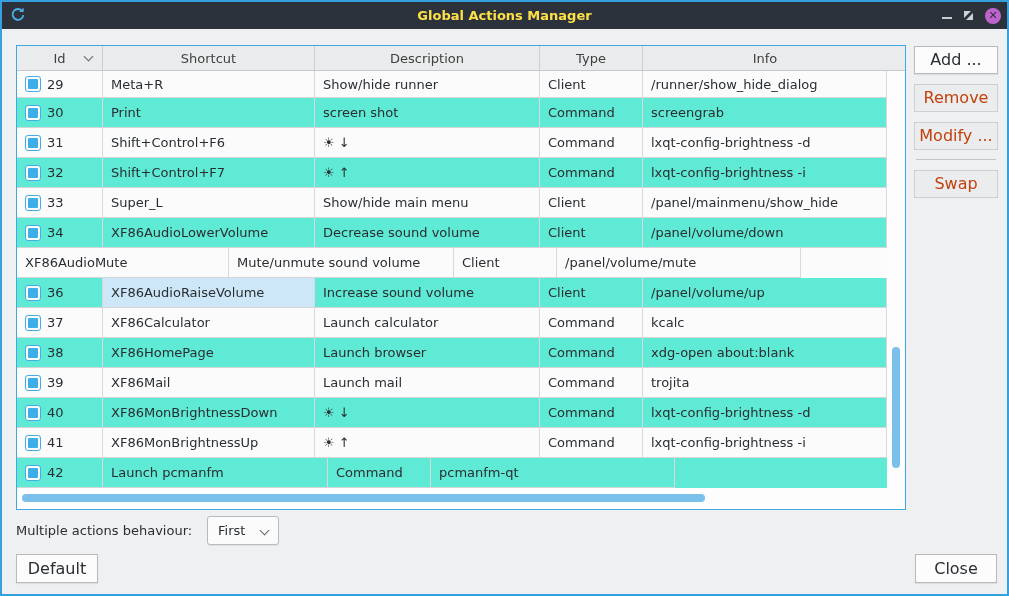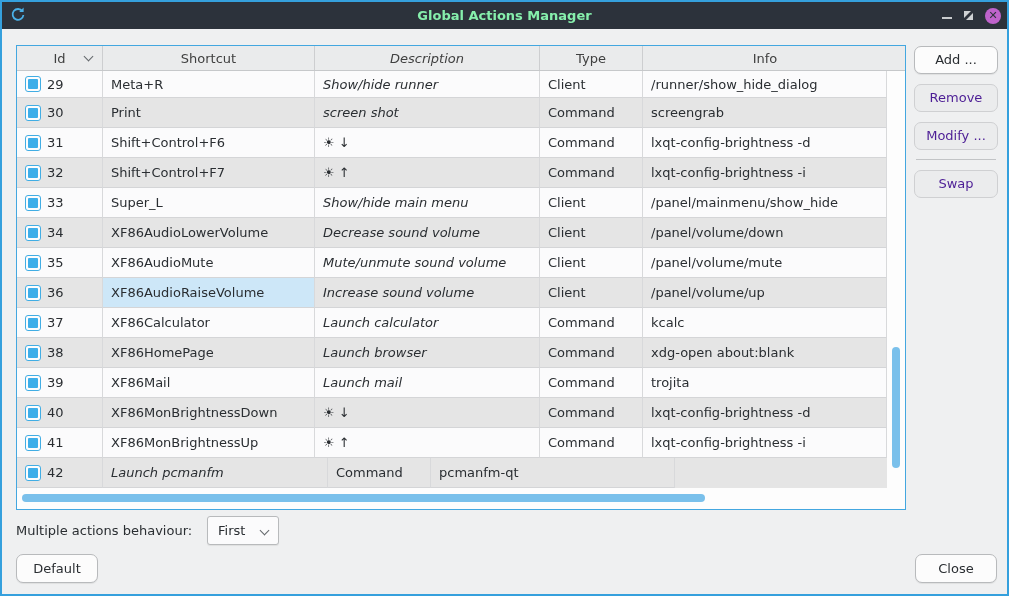--- a/index.html
+++ b/index.html
@@ -6,65 +6,65 @@
   html,body { width:1009px; height:596px; }
   body { font-family:"DejaVu Sans","Liberation Sans",sans-serif; font-size:13px; color:#2a2e32; }
 
   .window { position:relative; width:1009px; height:596px; background:#eff0f1;
             border:2px solid #35a0dd; overflow:hidden; }
 
   
   .titlebar { position:absolute; left:0; top:0; right:0; height:27px; background:#2c323b;
               display:flex; align-items:center; }
   .win-icon { position:absolute; left:7px; top:4px; width:18px; height:18px; }
-  .win-title { width:100%; text-align:center; color:#86efac; font-weight:bold; font-size:13px; }
+  .win-title { width:100%; text-align:center; color:#fde047; font-weight:bold; font-size:13px; }
   .win-controls { position:absolute; right:6px; top:0; height:27px; display:flex; align-items:center; gap:10px; }
   .btn-min { width:10px; height:2px; background:#c9ccce; margin-top:4px; }
   .btn-restore svg { display:block; }
   .btn-close { width:16px; height:16px; border-radius:50%; background:#bf63cc;
                display:flex; align-items:center; justify-content:center;
                color:#2c323b; font-size:11px; font-weight:bold; line-height:1; }
 
   
   .table { position:absolute; left:14px; top:43px; width:890px; height:465px;
            background:#fdfdfd; border:1px solid #43a7e0; }
   .t-header { display:flex; height:25px; background:#eaebec; border-bottom:1px solid #c6c8ca; }
   .t-hcell { position:relative; display:flex; align-items:center; justify-content:center;
              border-right:1px solid #cdced0; color:#404040; }
   .t-hcell:last-child { border-right:none; }
   .chev { width:7px; height:7px; border-right:1.6px solid #63676b; border-bottom:1.6px solid #63676b;
           transform:rotate(45deg); display:inline-block; }
   .sort-chev { position:absolute; right:10px; top:7px; }
 
-  .col-id{width:86px;} .col-shortcut{width:212px;} .col-desc{width:225px;font-style:italic;}
+  .col-id{width:86px;} .col-shortcut{width:212px;} .col-desc{width:225px;}
   .col-type{width:103px;} .col-info{width:244px;}
 
   .t-rows { position:relative; width:870px; }
   .t-row { display:flex; height:30px; background:#fbfbfc; }
   .t-row.first { height:27px; }
-  .t-row.alt { background:#e5e5e5; }
+  .t-row.alt { background:#5eead4; }
   .t-cell { display:flex; align-items:center; padding-left:8px; border-right:1px solid #d8d9db;
             border-bottom:1px solid #d4d5d7; white-space:nowrap; overflow:hidden; }
   .t-cell.selected { background:#cde7f8;text-align:right; }
   .cell-id-wrap { gap:6px; }
   .cb { width:16px; height:16px; border:1px solid #41ade4; border-radius:3px; background:#fdfdfd;
         display:flex; align-items:center; justify-content:center; flex:0 0 auto; }
   .cb-inner { width:10px; height:10px; background:#3daee9; border-radius:1px; }
 
   
   .vscroll { position:absolute; top:301px; left:875px; width:8px; height:121px;
              background:#7ac0eb; border-radius:4px; }
   .hscroll { position:absolute; left:5px; bottom:7px; width:683px; height:8px;
              background:#7ac0eb; border-radius:4px; }
 
   
   .btn { position:absolute; height:28px; background:#fcfcfc; border:1px solid #b8babc;
-         border-radius:7px; font-size:13px; color:#2a2e32; text-align:center; line-height:26px;
+         border-radius:0; font-size:16px; color:#2a2e32; text-align:center; line-height:26px;
          box-shadow:0 1px 1px rgba(0,0,0,0.07); }
-  .btn.disabled { background:#ebeced; border-color:#cfd0d2; color:#4c1d95; box-shadow:none; }
+  .btn.disabled { background:#ebeced; border-color:#cfd0d2; color:#c2410c; box-shadow:none; }
   .side-btn { left:912px; width:84px; }
   #btn-add    { top:44px; }
   #btn-remove { top:82px; }
   #btn-modify { top:120px; }
   .side-sep   { position:absolute; left:914px; top:157px; width:80px; height:1px; background:#c2c4c6; }
   #btn-swap   { top:168px; }
 
   
   .behaviour-label { position:absolute; left:14px; top:514px; height:29px; line-height:29px; font-size:13px; }
   .combo { position:absolute; left:205px; top:514px; width:72px; height:29px; background:#fbfbfc;
@@ -186,26 +186,20 @@
               <span class="cb-inner"></span>
             </span>
             <span>34</span>
           </div>
           <div class="t-cell col-shortcut">XF86AudioLowerVolume</div>
           <div class="t-cell col-desc">Decrease sound volume</div>
           <div class="t-cell col-type">Client</div>
           <div class="t-cell col-info">/panel/volume/down</div>
         </div>
         <div class="t-row">
-          <div class="t-cell col-id cell-id-wrap">
-            <span class="cb">
-              <span class="cb-inner"></span>
-            </span>
-            <span>35</span>
-          </div>
           <div class="t-cell col-shortcut">XF86AudioMute</div>
           <div class="t-cell col-desc">Mute/unmute sound volume</div>
           <div class="t-cell col-type">Client</div>
           <div class="t-cell col-info">/panel/volume/mute</div>
         </div>
         <div class="t-row alt">
           <div class="t-cell col-id cell-id-wrap">
             <span class="cb">
               <span class="cb-inner"></span>
             </span>

